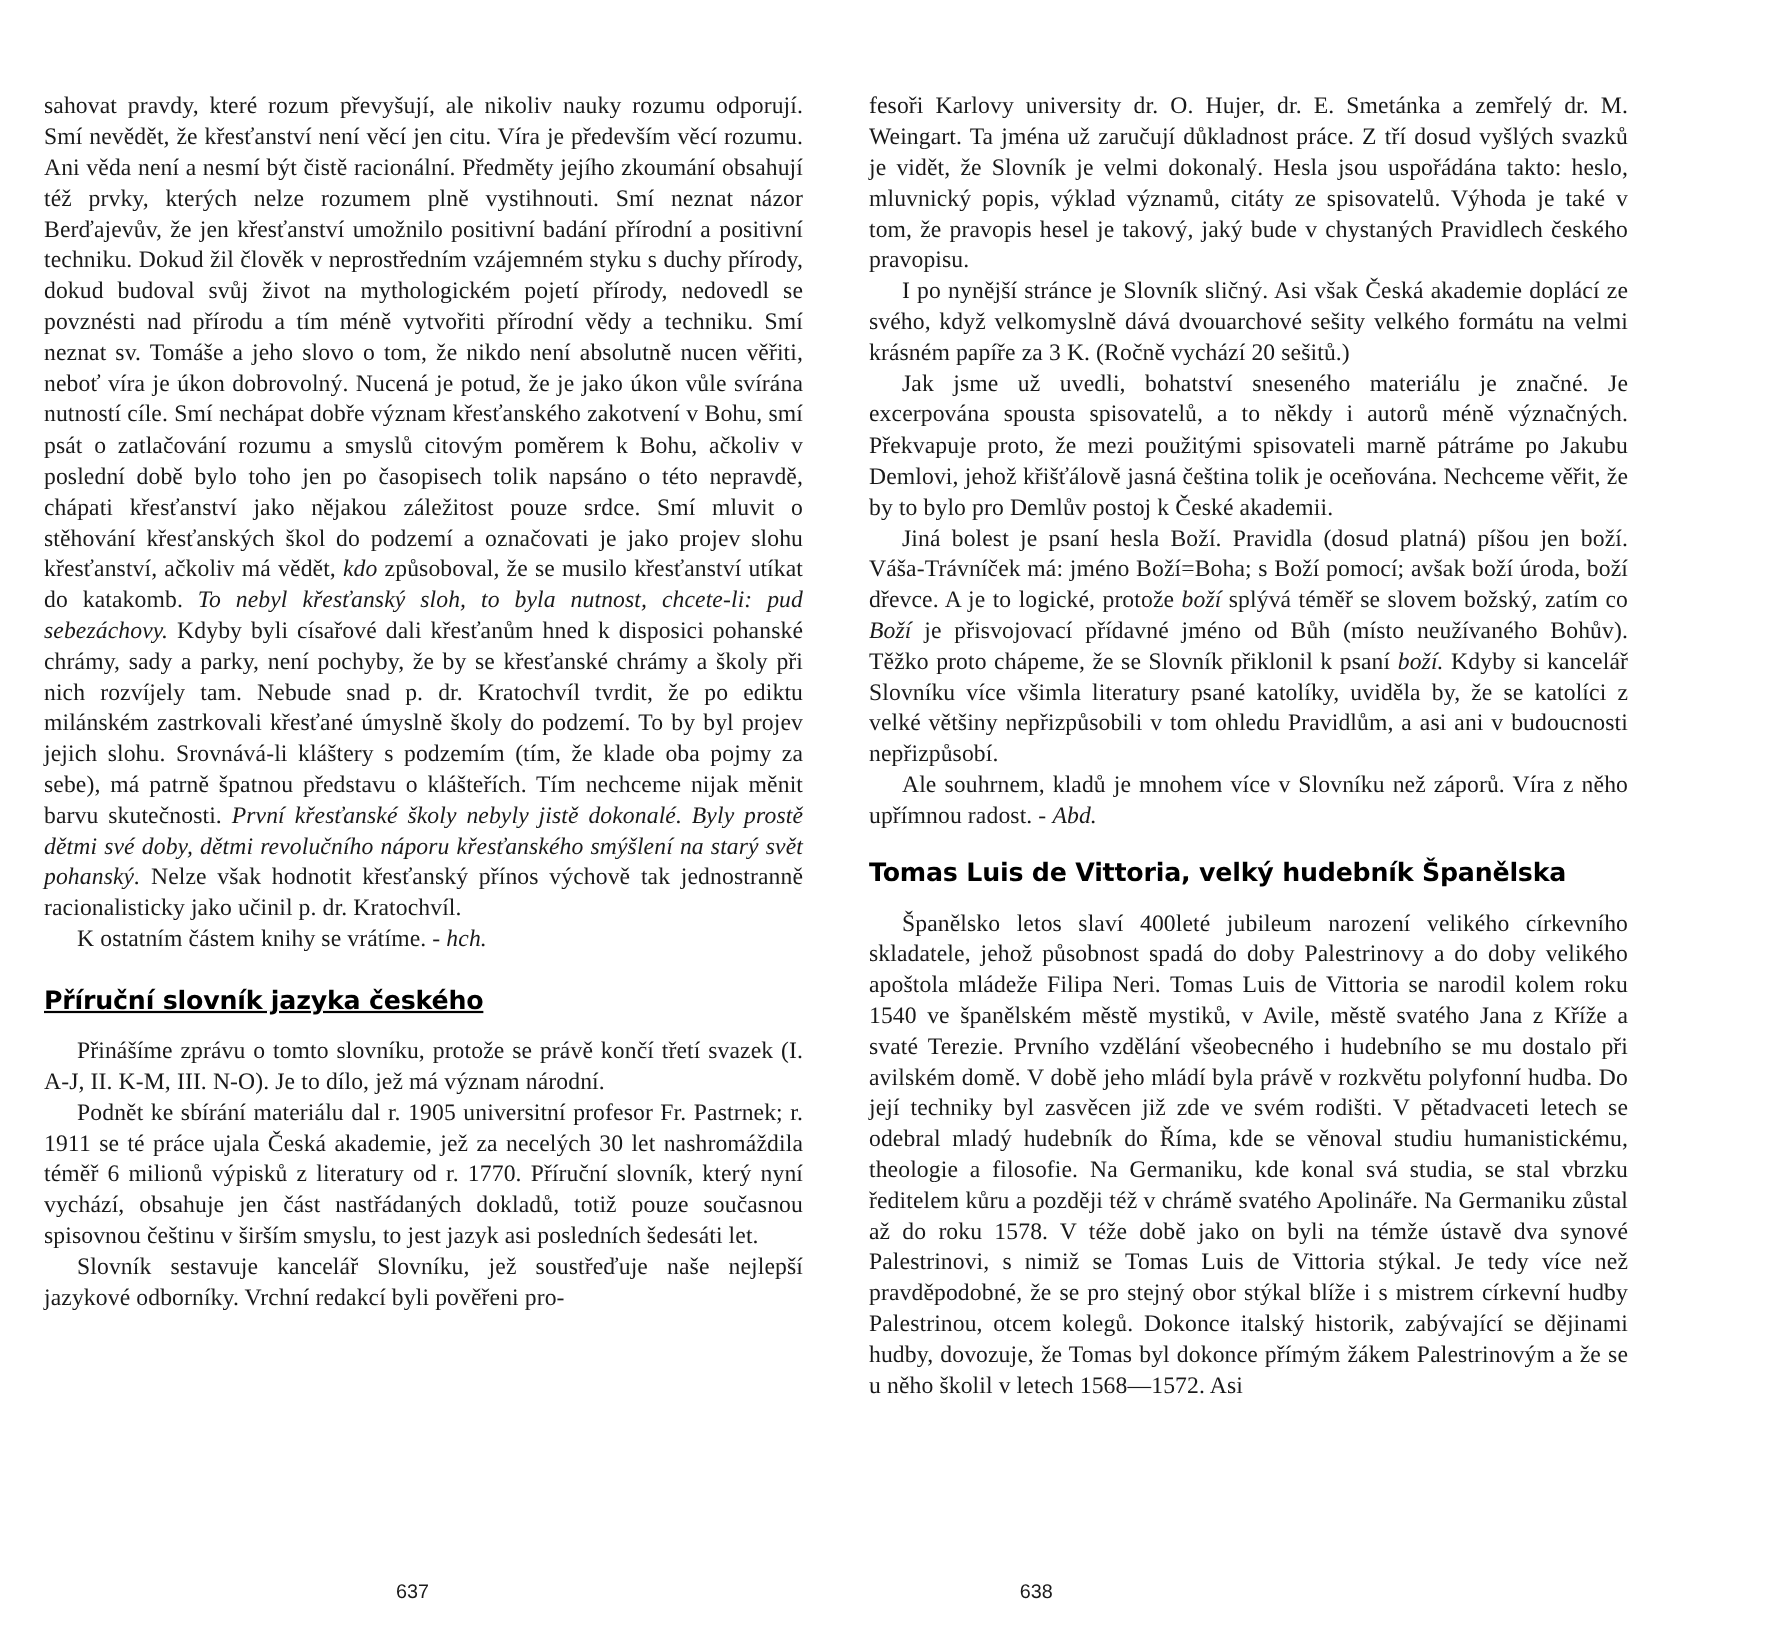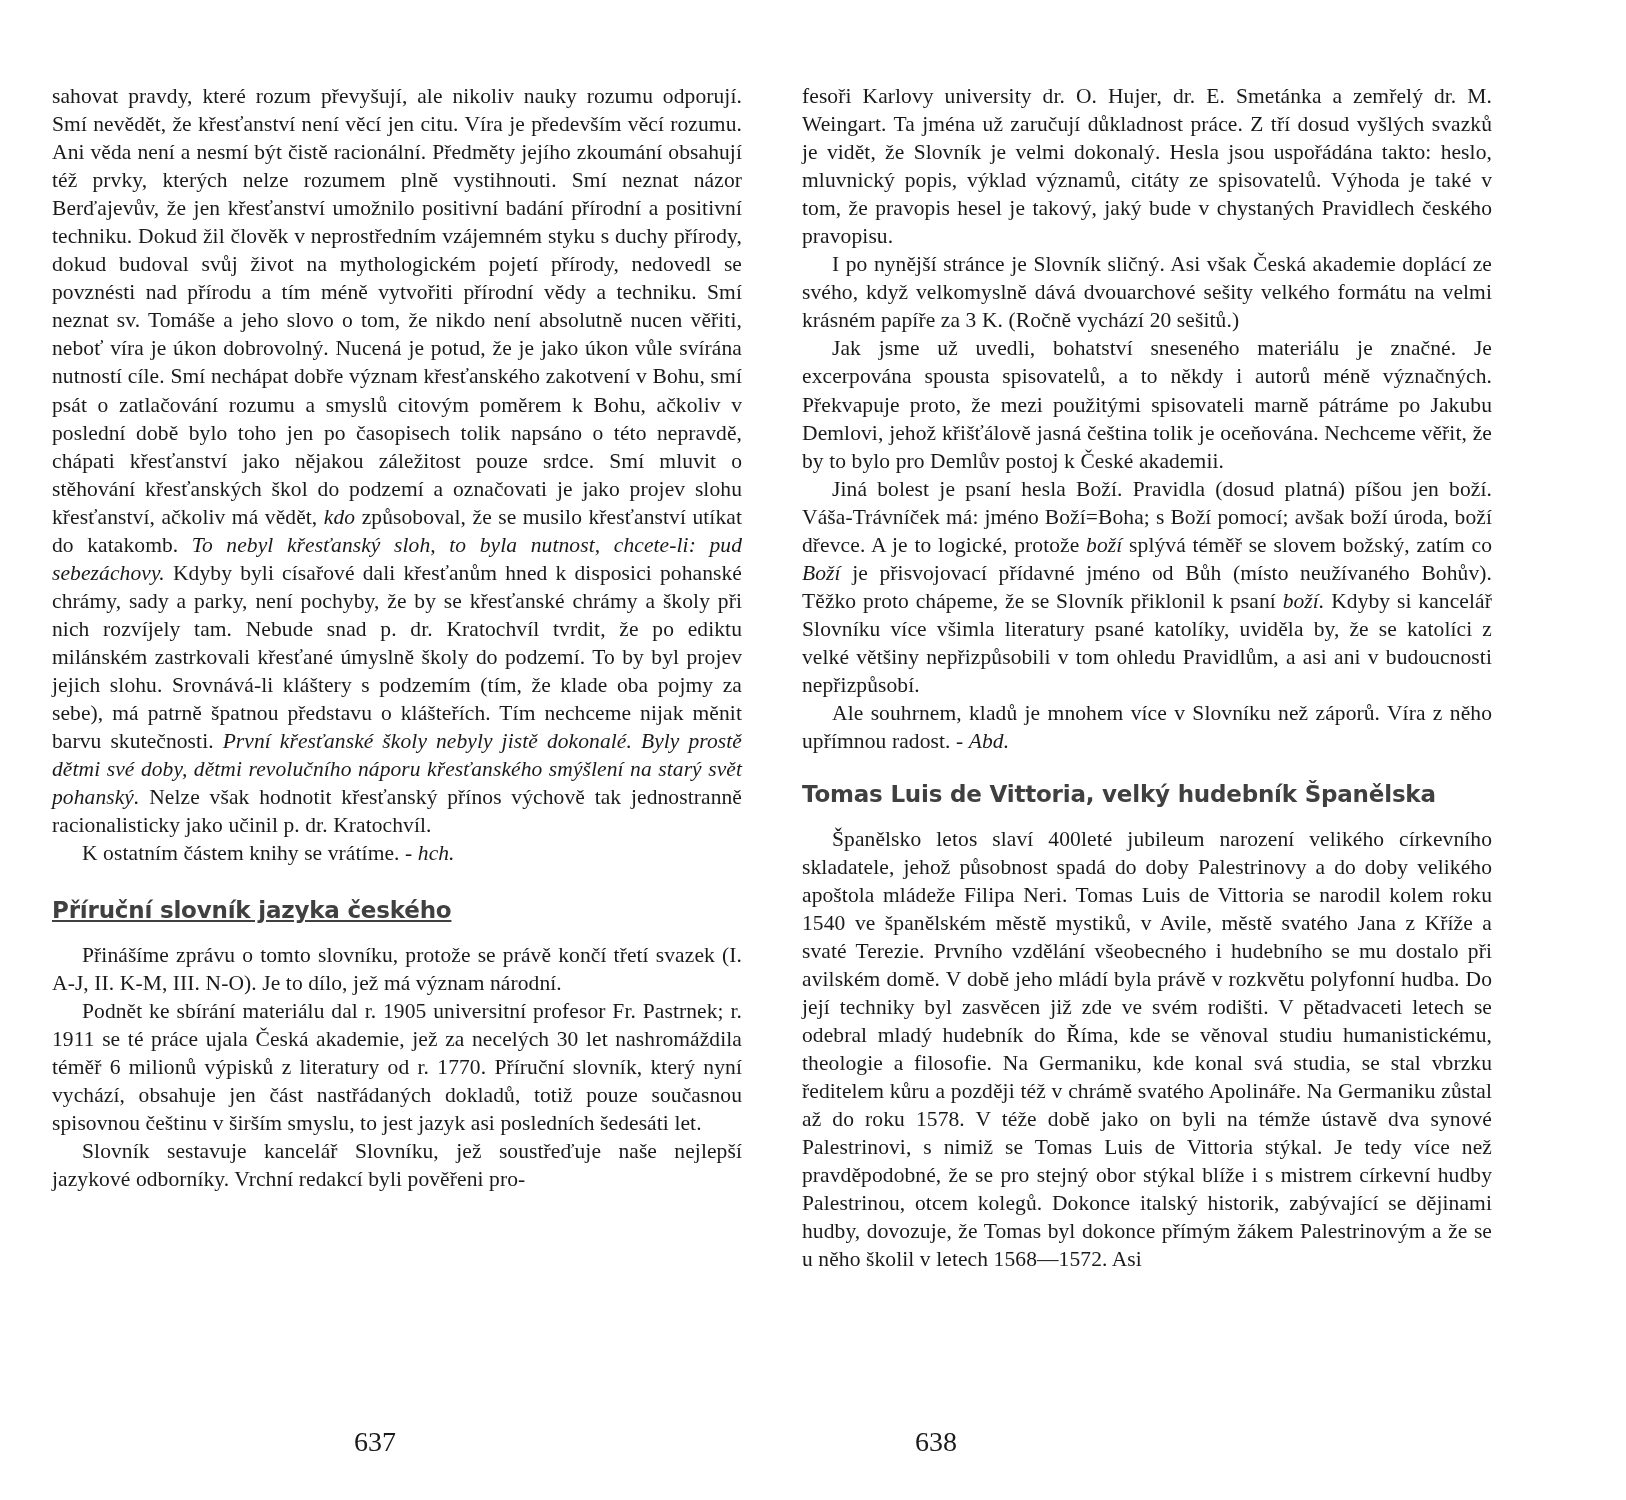--- a/index.html
+++ b/index.html
@@ -11,21 +11,21 @@
     width: 1626px;
     height: 1500px;
     font-family: "Liberation Serif", serif;
     color: #1a1a1a;
   }
   .page {
     position: relative;
     width: 1536px;
     height: 1500px;
     box-sizing: border-box;
-    padding: 82px 60px 0 52px;
+    padding: 82px 60px 0 40px;
   }
   .columns {
     display: flex;
     flex-direction: row;
     gap: 60px;
     height: 1290px;
   }
   .col {
     width: 690px;
     flex: 0 0 690px;
@@ -46,31 +46,31 @@
     text-indent: 0;
   }
   .it { font-style: italic; }
   h2.section-title {
     font-family: "DejaVu Sans", sans-serif;
     font-weight: bold;
     font-size: 23px;
     line-height: 1.2;
     margin: 26px 0 16px 0;
     letter-spacing: -0.2px;
-    color: #404040;
+    color: #000000;
   }
   h2.section-title.first {
     margin-top: 30px;
     text-decoration: underline;
   }
   .folio {
     position: absolute;
     bottom: 42px;
-    font-size: 28px;
-    font-family: Liberation Serif, serif;
+    font-size: 18px;
+    font-family: Liberation Sans, sans-serif;
   }
   .folio-left {
     left: 0;
     width: 750px;
     text-align: center;
   }
   .folio-right {
     left: 837px;
     width: 120px;
     text-align: right;

